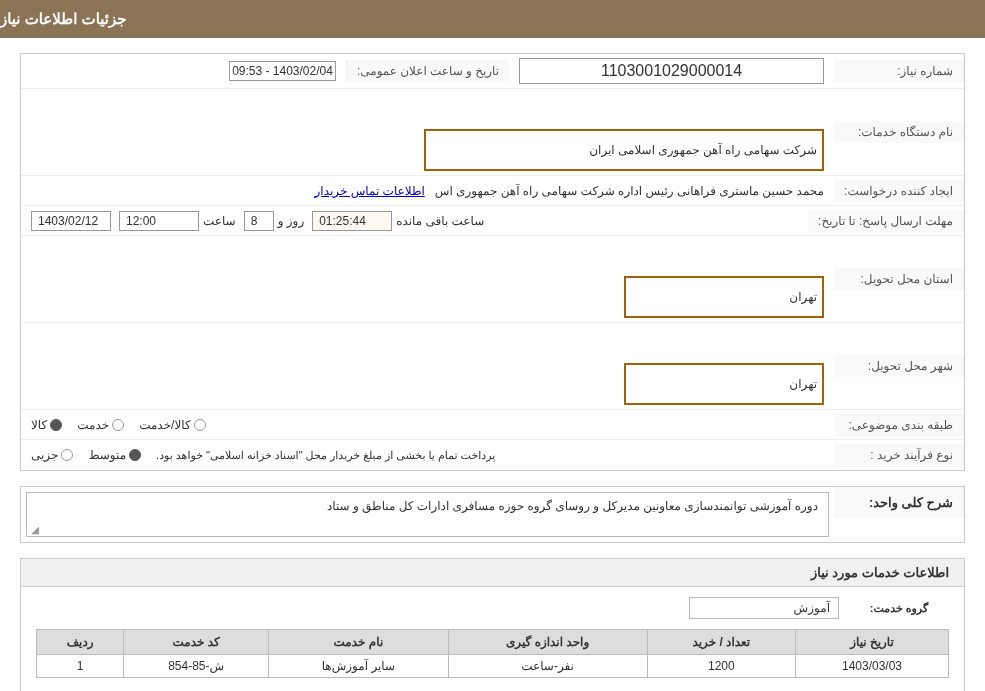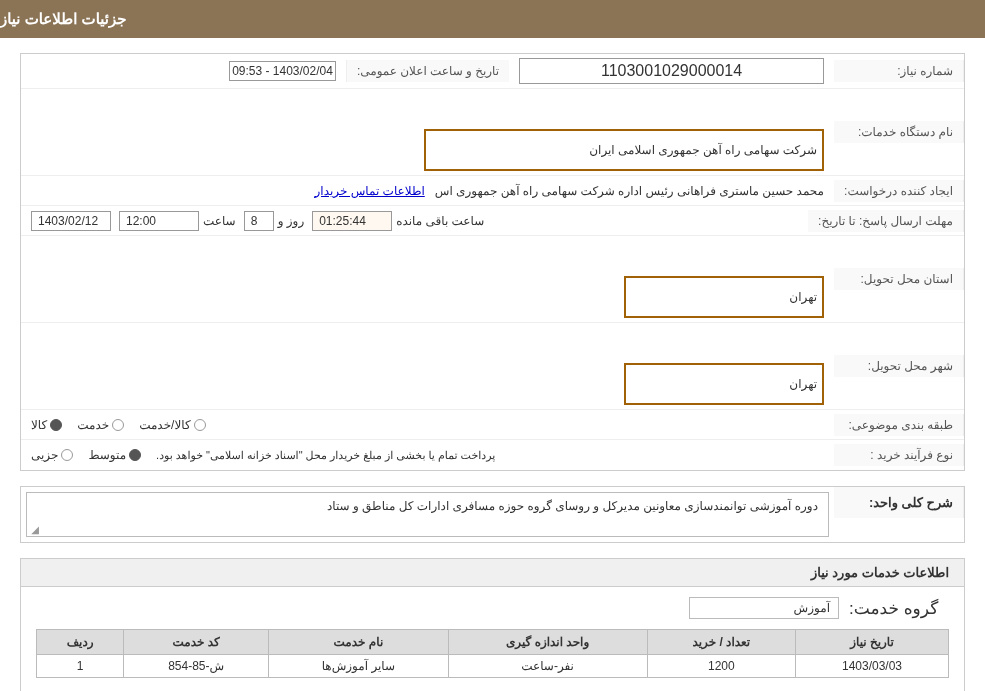--- a/index.html
+++ b/index.html
@@ -202,24 +202,24 @@
       background: #fff;
     }
     
     .grohe-row {
       display: flex;
       align-items: center;
       gap: 10px;
       margin-bottom: 10px;
     }
     .grohe-label {
-      font-size: 17px;
-      font-weight: normal;
+      font-size: 11px;
+      font-weight: bold;
       min-width: 100px;
-      text-align: left;
+      text-align: center;
     }
     .grohe-val {
       border: 1px solid #bbb;
       padding: 3px 8px;
       min-width: 150px;
       background: #fff;
       font-size: 12px;
       text-align: right;
     }
     

